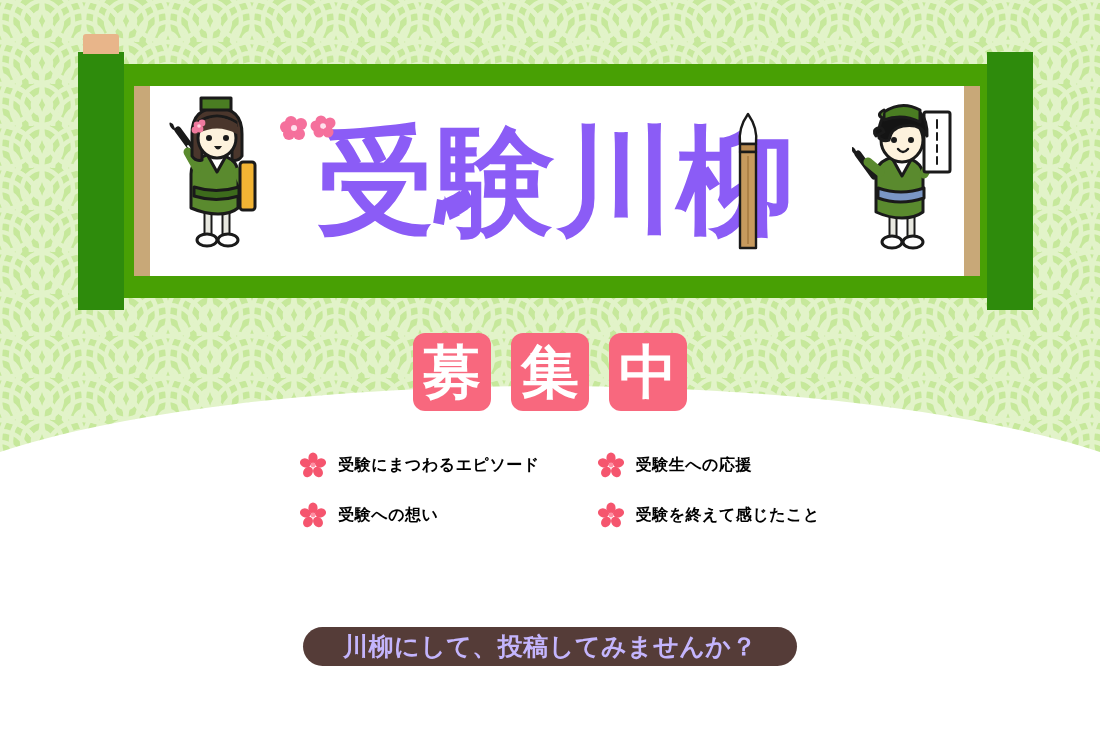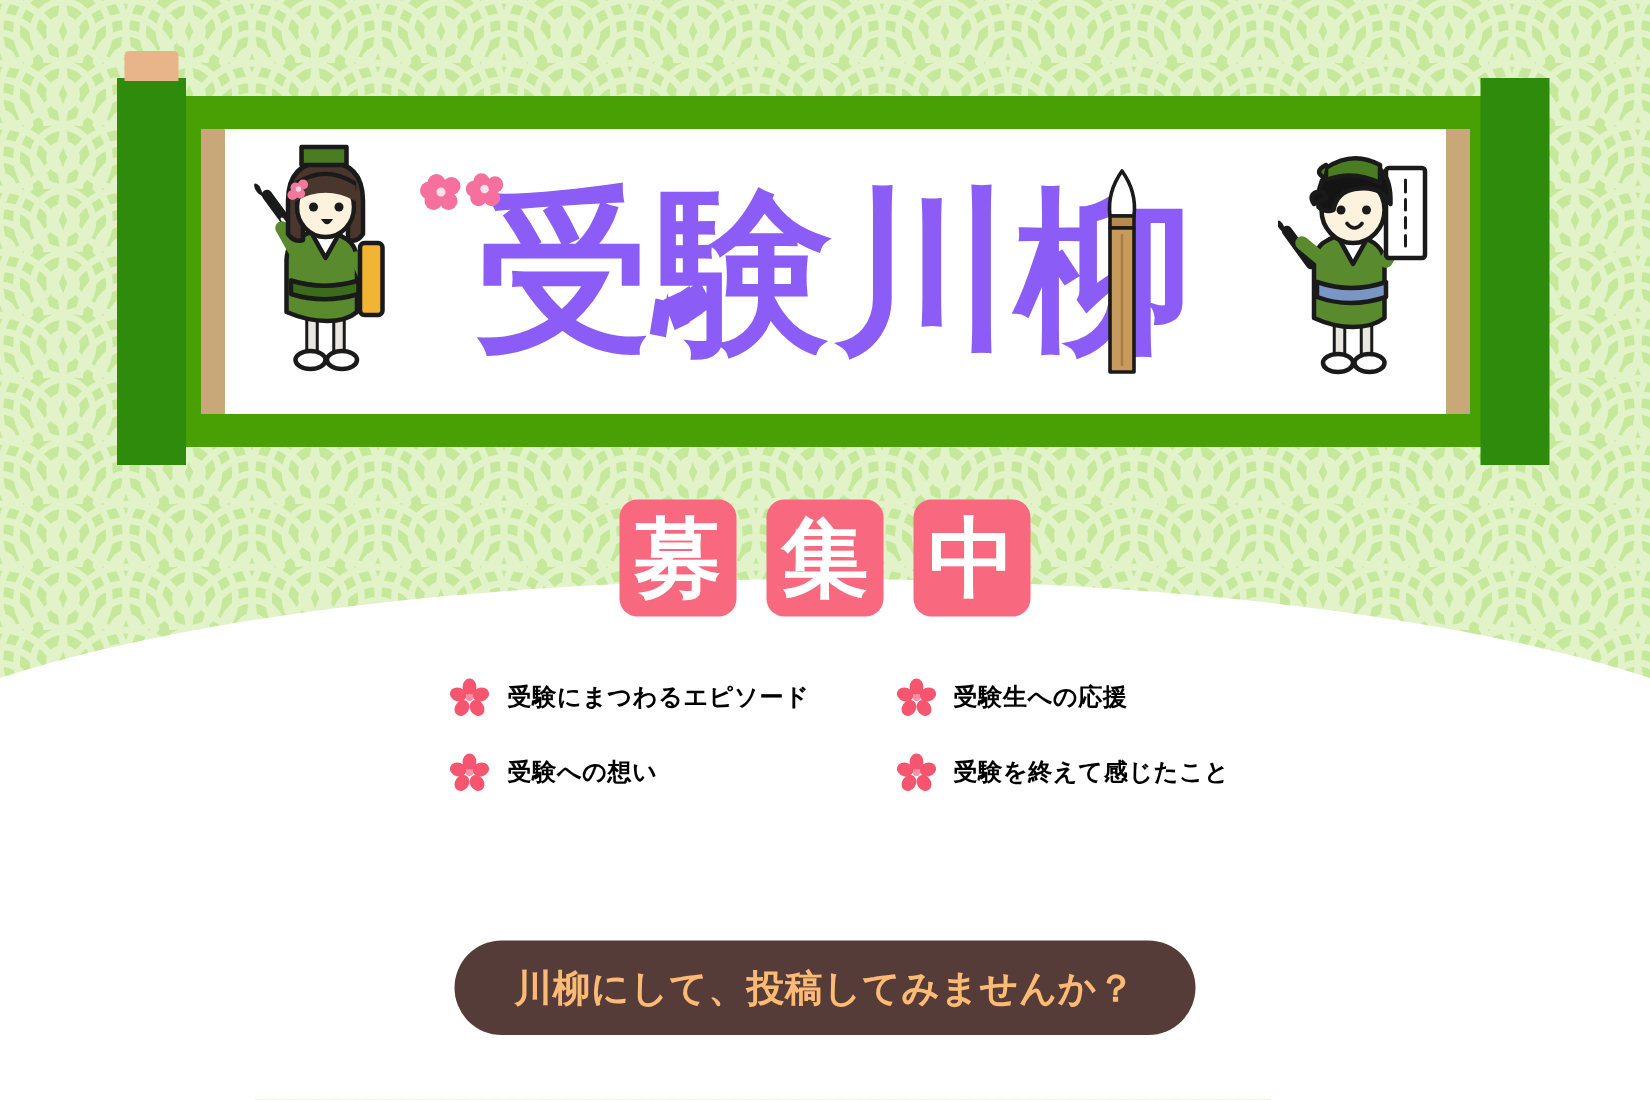--- a/index.html
+++ b/index.html
@@ -172,23 +172,23 @@
   #cta {
     position:absolute;
     left:0; right:0;
     top:627px;
     display:flex;
     justify-content:center;
     z-index:8;
   }
   #cta-pill {
     background:#553c38;
-    color:#fdba74;
+    color:#c4b5fd;
     border-radius:36px;
-    padding:15px 40px;
+    padding:3px 40px;
     font-size:25px;
     font-weight:700;
     letter-spacing:0.5px;
     white-space:nowrap;
     font-family:"DejaVu Sans","Liberation Sans",sans-serif;
     cursor:pointer;
     border:none;
   }
 </style>
 </head>

